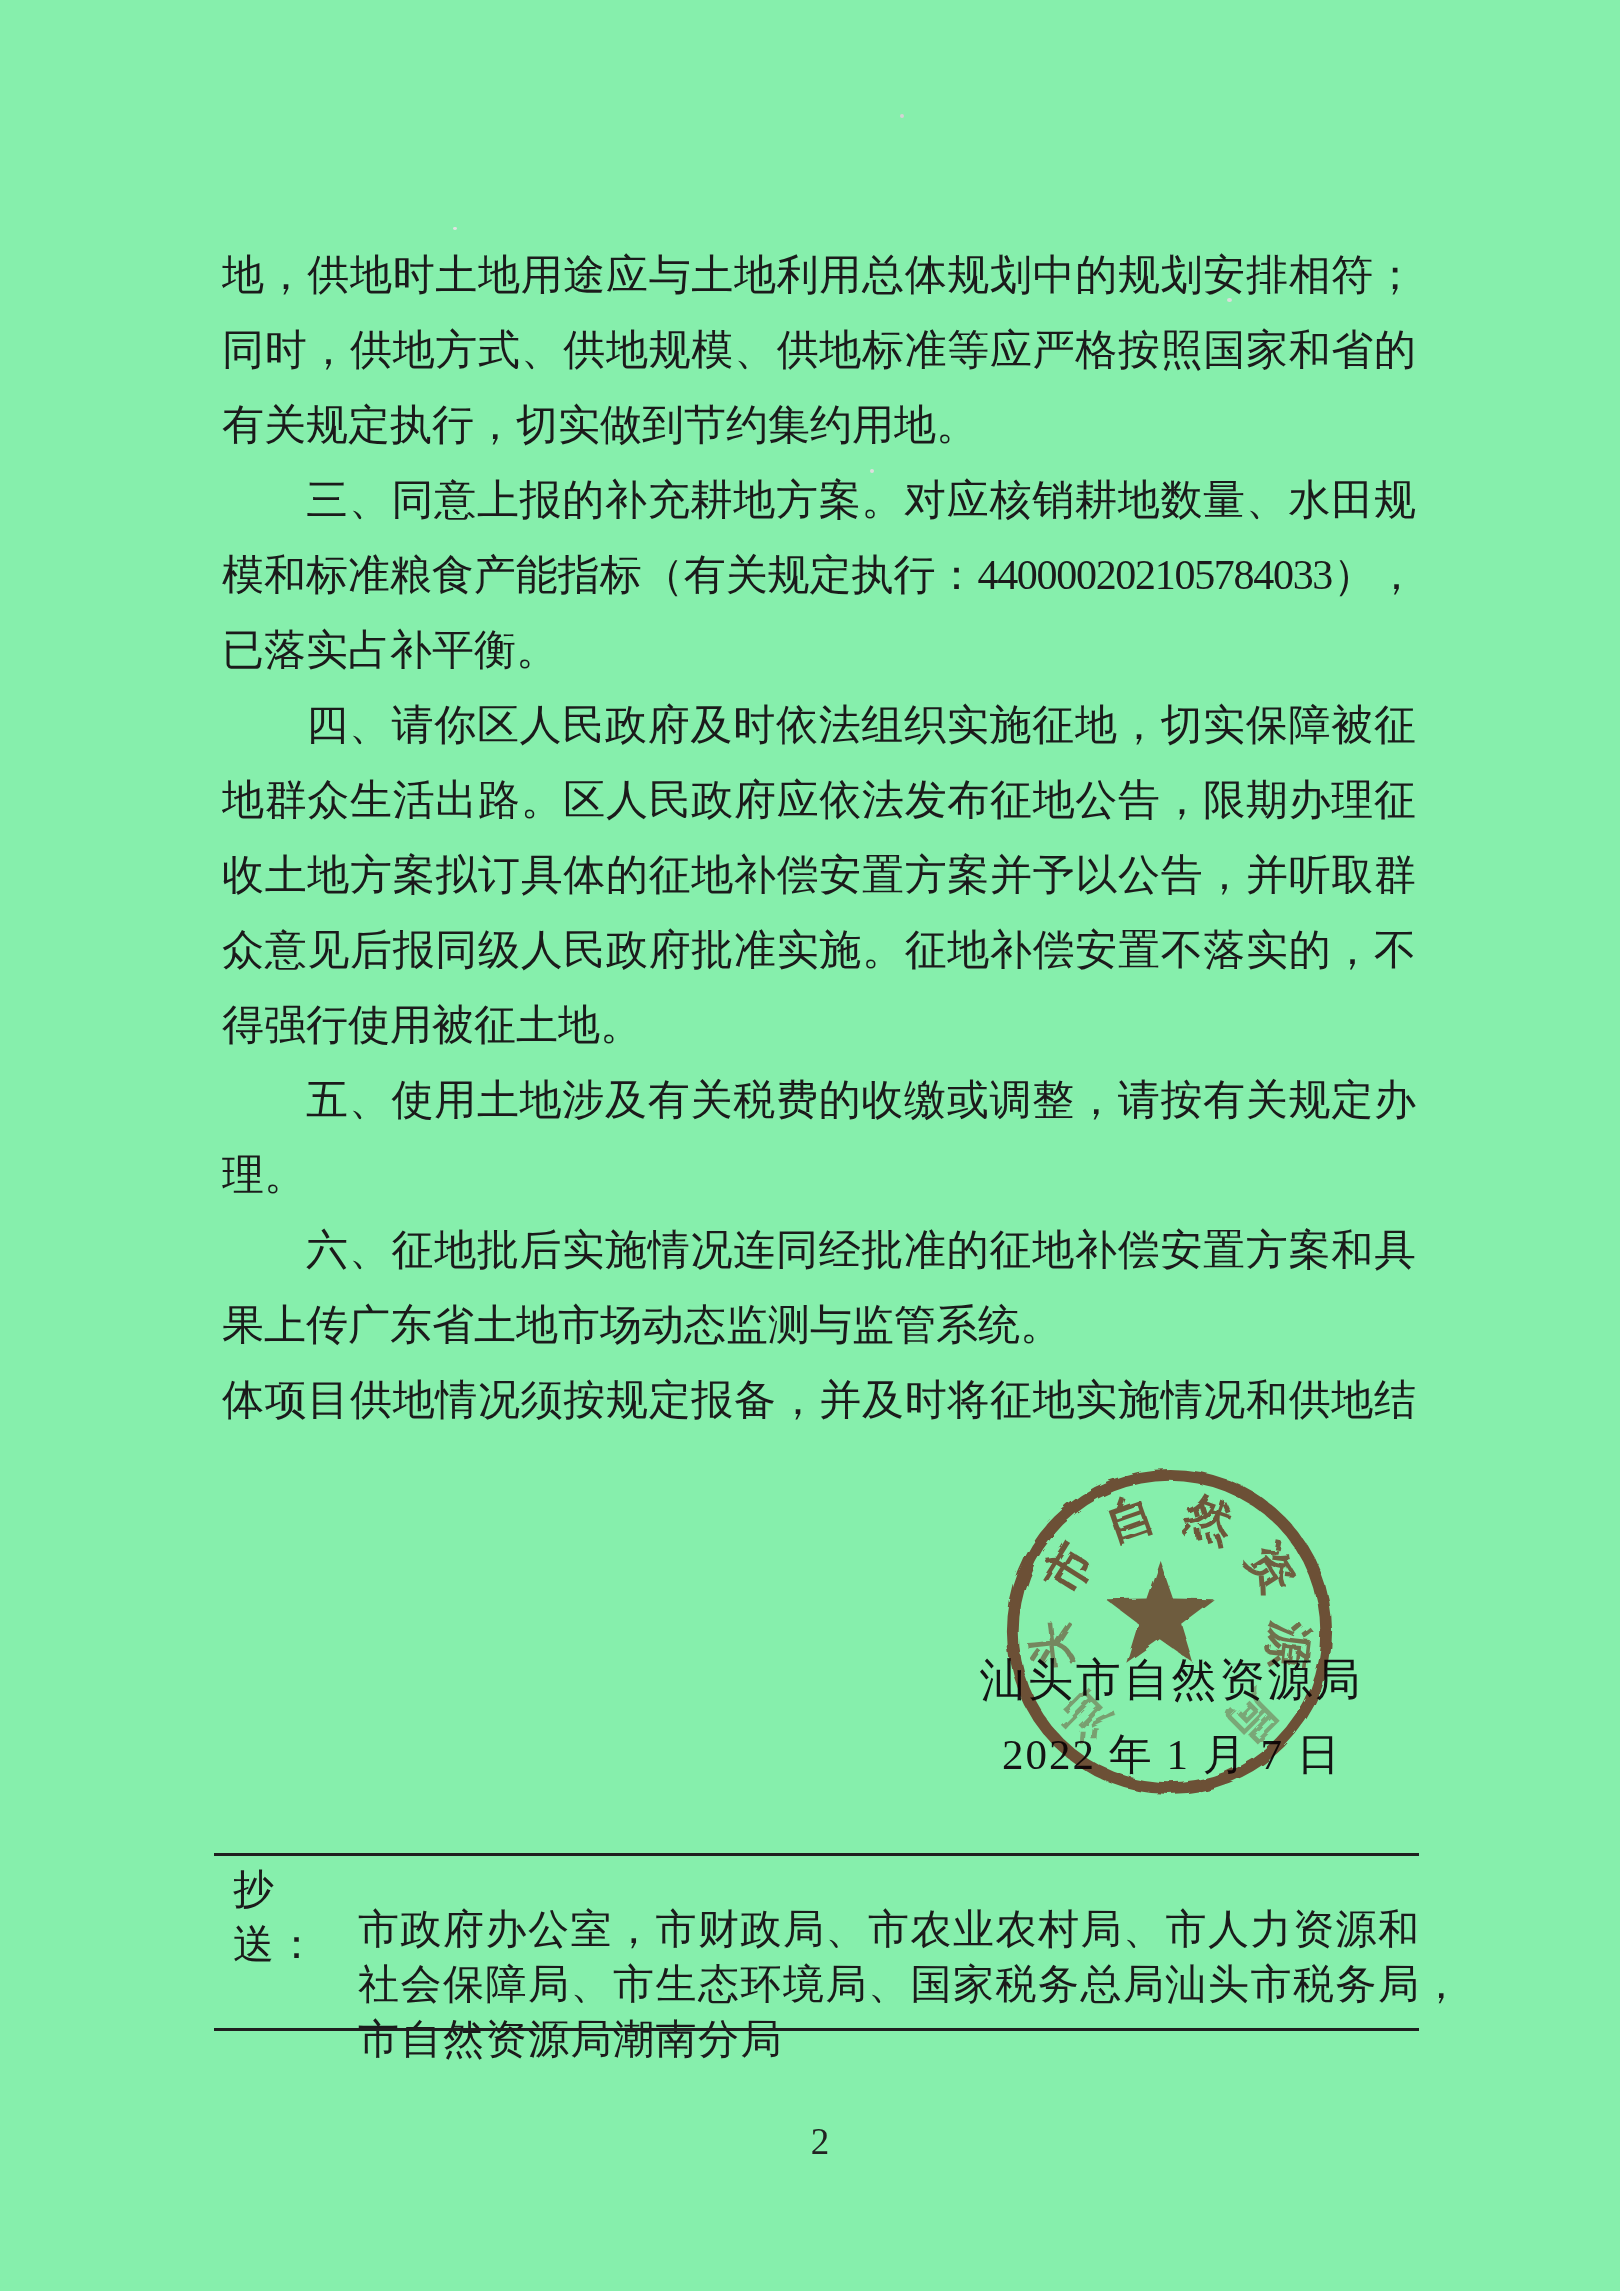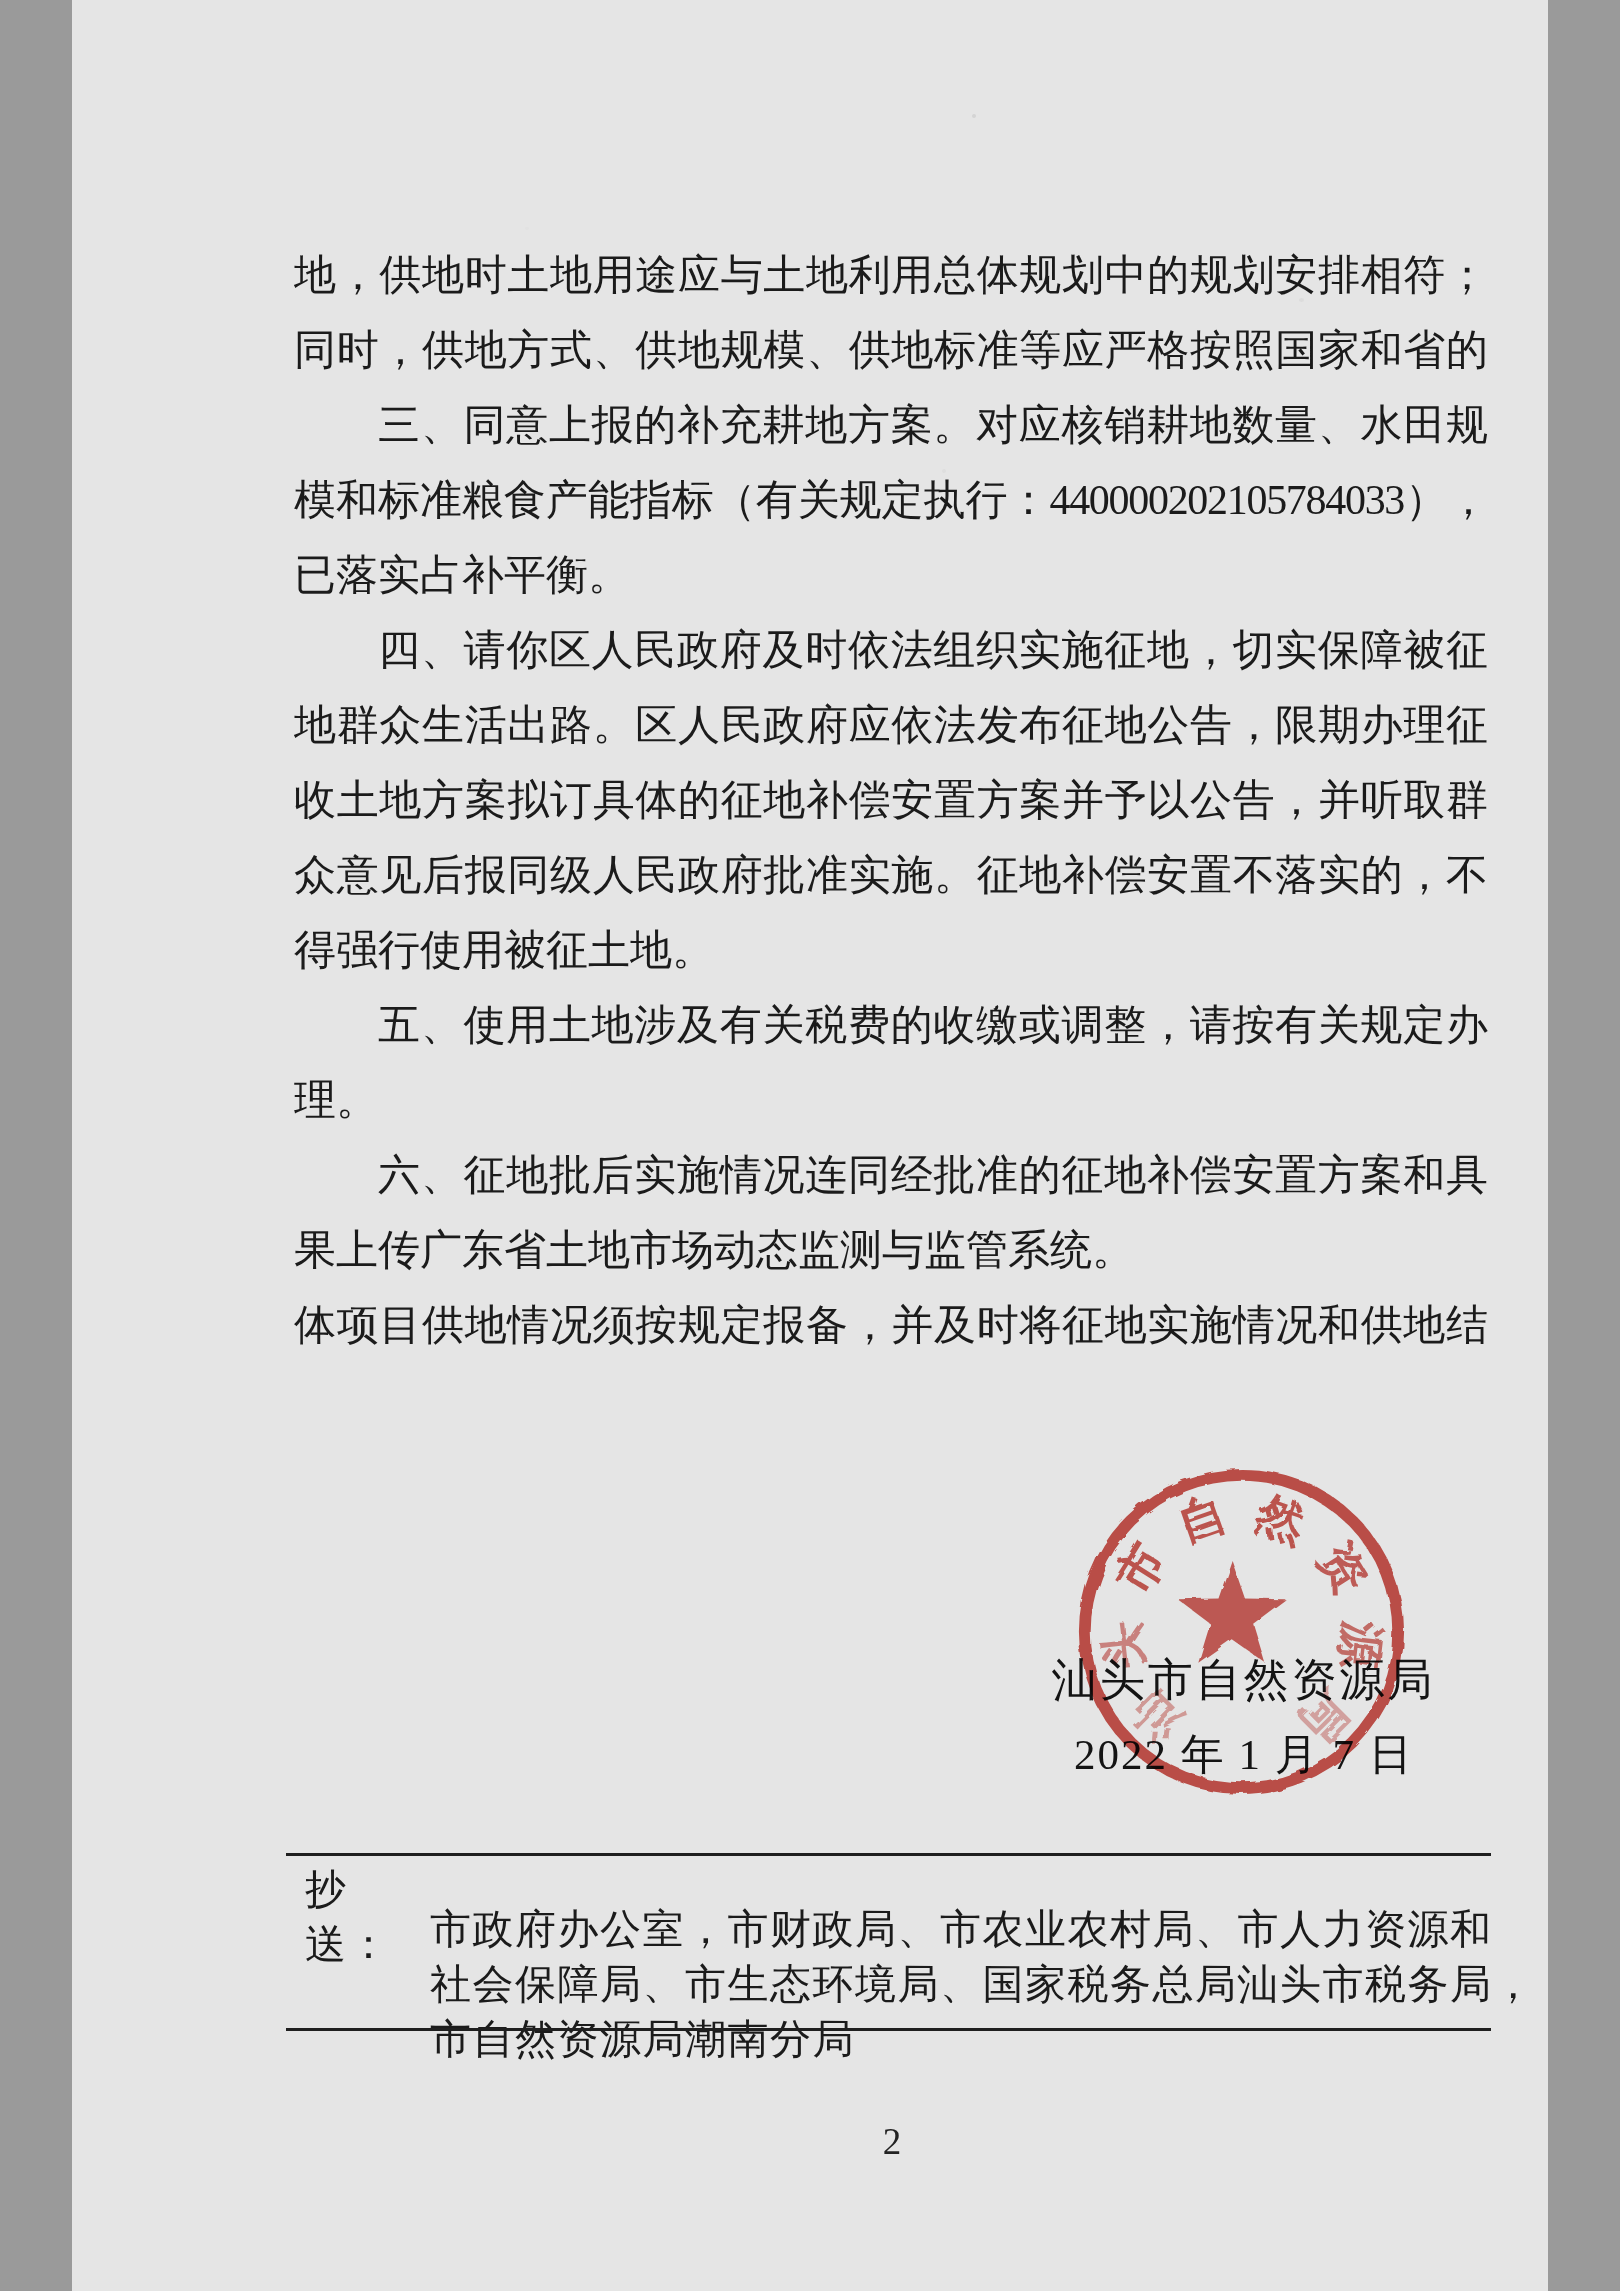--- a/index.html
+++ b/index.html
@@ -1,20 +1,20 @@
 <!DOCTYPE html>
 <html><head>
 <meta charset="utf-8">
 <style>
   html,body{margin:0;padding:0;background:#9a9a9a;}
   .page{
     position:relative;
-    width:1476px;height:2292px;
+    width:1620px;height:2292px;
     margin:0 auto;
-    background:#e5e5e5;
+    background:#86efac;
     overflow:hidden;
     font-family:"Liberation Serif","DejaVu Serif",serif;
     color:#1b1b1b;
   }
   
   .body-text{
     position:absolute;left:222px;top:238px;width:1194px;
     font-size:42px;line-height:75px;
   }
   .line{white-space:normal;text-align:justify;}
@@ -68,20 +68,21 @@
   .speck.s4{left:453px;top:227px;width:3.9px;height:2.9px;background:#e2e2e2;}
 </style>
 </head>
 <body>
 
 <div class="page">
 
   <div class="body-text">
     <div class="line j">地，供地时土地用途应与土地利用总体规划中的规划安排相符；</div>
     <div class="line j">同时，供地方式、供地规模、供地标准等应严格按照国家和省的</div>
+    <div class="line">有关规定执行，切实做到节约集约用地。</div>
     <div class="line j indent">三、同意上报的补充耕地方案。对应核销耕地数量、水田规</div>
     <div class="line j num">模和标准粮食产能指标（有关规定执行：440000202105784033），</div>
     <div class="line">已落实占补平衡。</div>
     <div class="line j indent">四、请你区人民政府及时依法组织实施征地，切实保障被征</div>
     <div class="line j">地群众生活出路。区人民政府应依法发布征地公告，限期办理征</div>
     <div class="line j">收土地方案拟订具体的征地补偿安置方案并予以公告，并听取群</div>
     <div class="line j">众意见后报同级人民政府批准实施。征地补偿安置不落实的，不</div>
     <div class="line">得强行使用被征土地。</div>
     <div class="line j indent">五、使用土地涉及有关税费的收缴或调整，请按有关规定办</div>
     <div class="line">理。</div>

